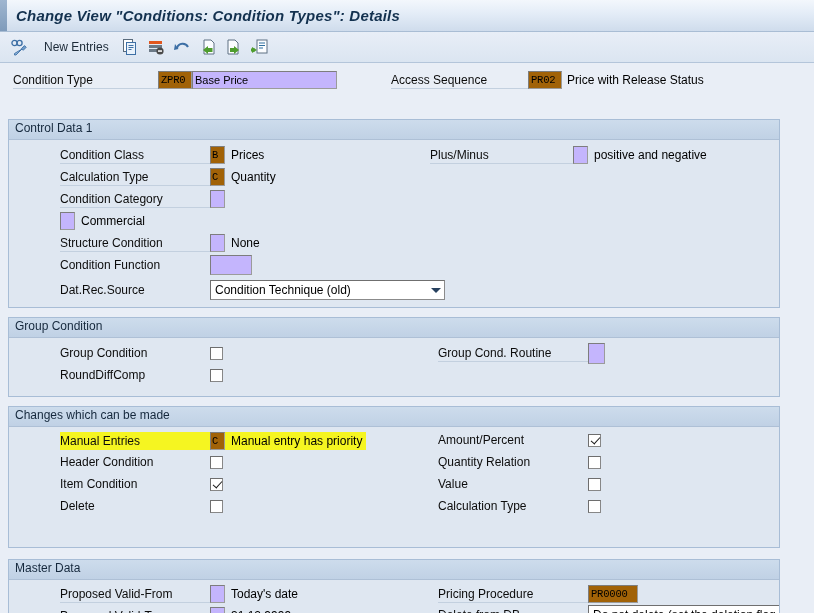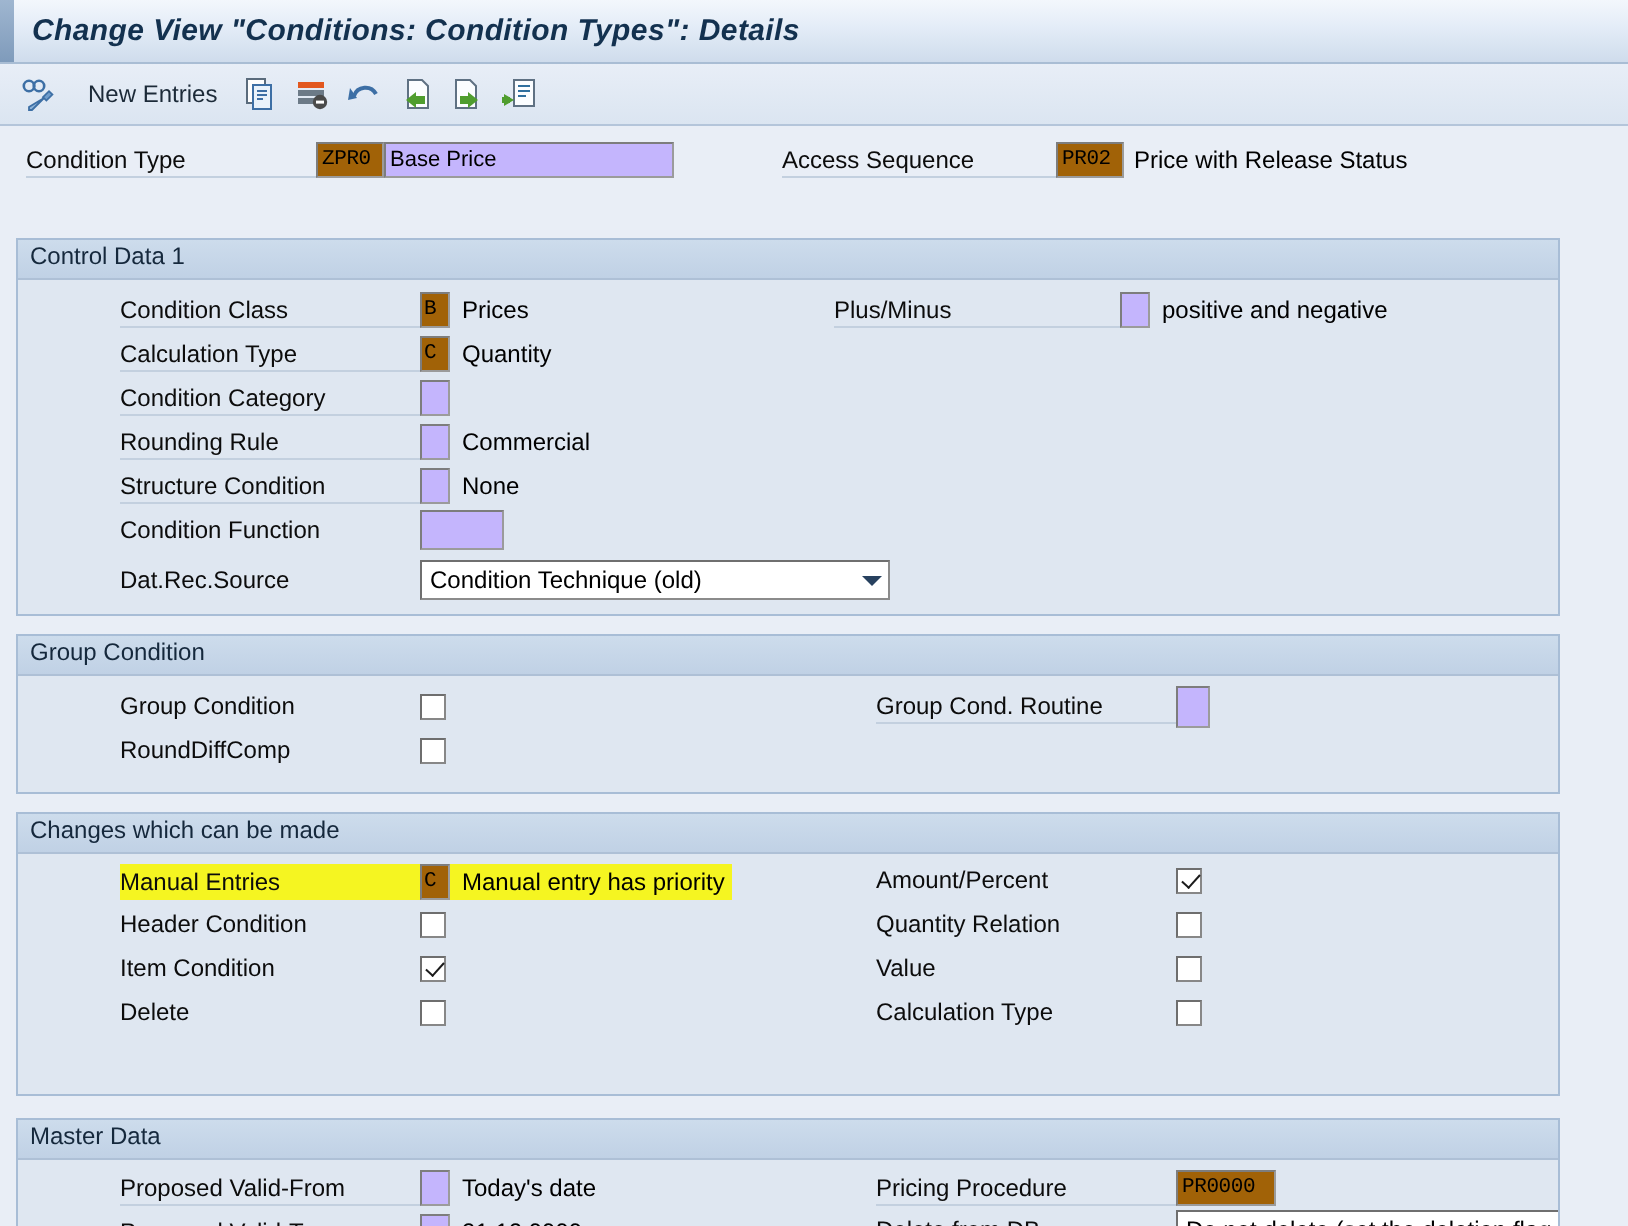--- a/index.html
+++ b/index.html
@@ -301,21 +301,20 @@
       <span class="txt" style="margin-left:6px;">Quantity</span>
     </div>
 
     <div class="frow" style="left:5px; top:50px;">
       <span class="flabel lbl-col">Condition Category</span>
       <span class="inp tiny"></span>
       <span class="txt" style="margin-left:6px;"></span>
     </div>
 
     <div class="frow" style="left:5px; top:72px;">
-      <span class="flabel lbl-col">Rounding Rule</span>
       <span class="inp tiny"></span>
       <span class="txt" style="margin-left:6px;">Commercial</span>
     </div>
 
     <div class="frow" style="left:5px; top:94px;">
       <span class="flabel lbl-col">Structure Condition</span>
       <span class="inp tiny"></span>
       <span class="txt" style="margin-left:6px;">None</span>
     </div>
 
@@ -325,21 +324,21 @@
     </div>
 
     <div class="frow" style="left:5px; top:140px;">
       <span class="flabel lbl-col nounder">Dat.Rec.Source</span>
       <span class="ddl" style="width:235px;">
         <span class="ddl-txt">Condition Technique (old)</span>
         <span class="arrow"></span>
       </span>
     </div>
 
-    <div class="frow" style="left:362px; top:6px;justify-content:center;">
+    <div class="frow" style="left:375px; top:6px;justify-content:center;">
       <span class="flabel" style="width:143px;">Plus/Minus</span>
       <span class="inp tiny"></span>
       <span class="txt" style="margin-left:6px;">positive and negative</span>
     </div>
 
   </div>
 </div>
 
 <div class="panel" style="top:317px; height:80px;">
   <div class="panel-head">Group Condition</div>

